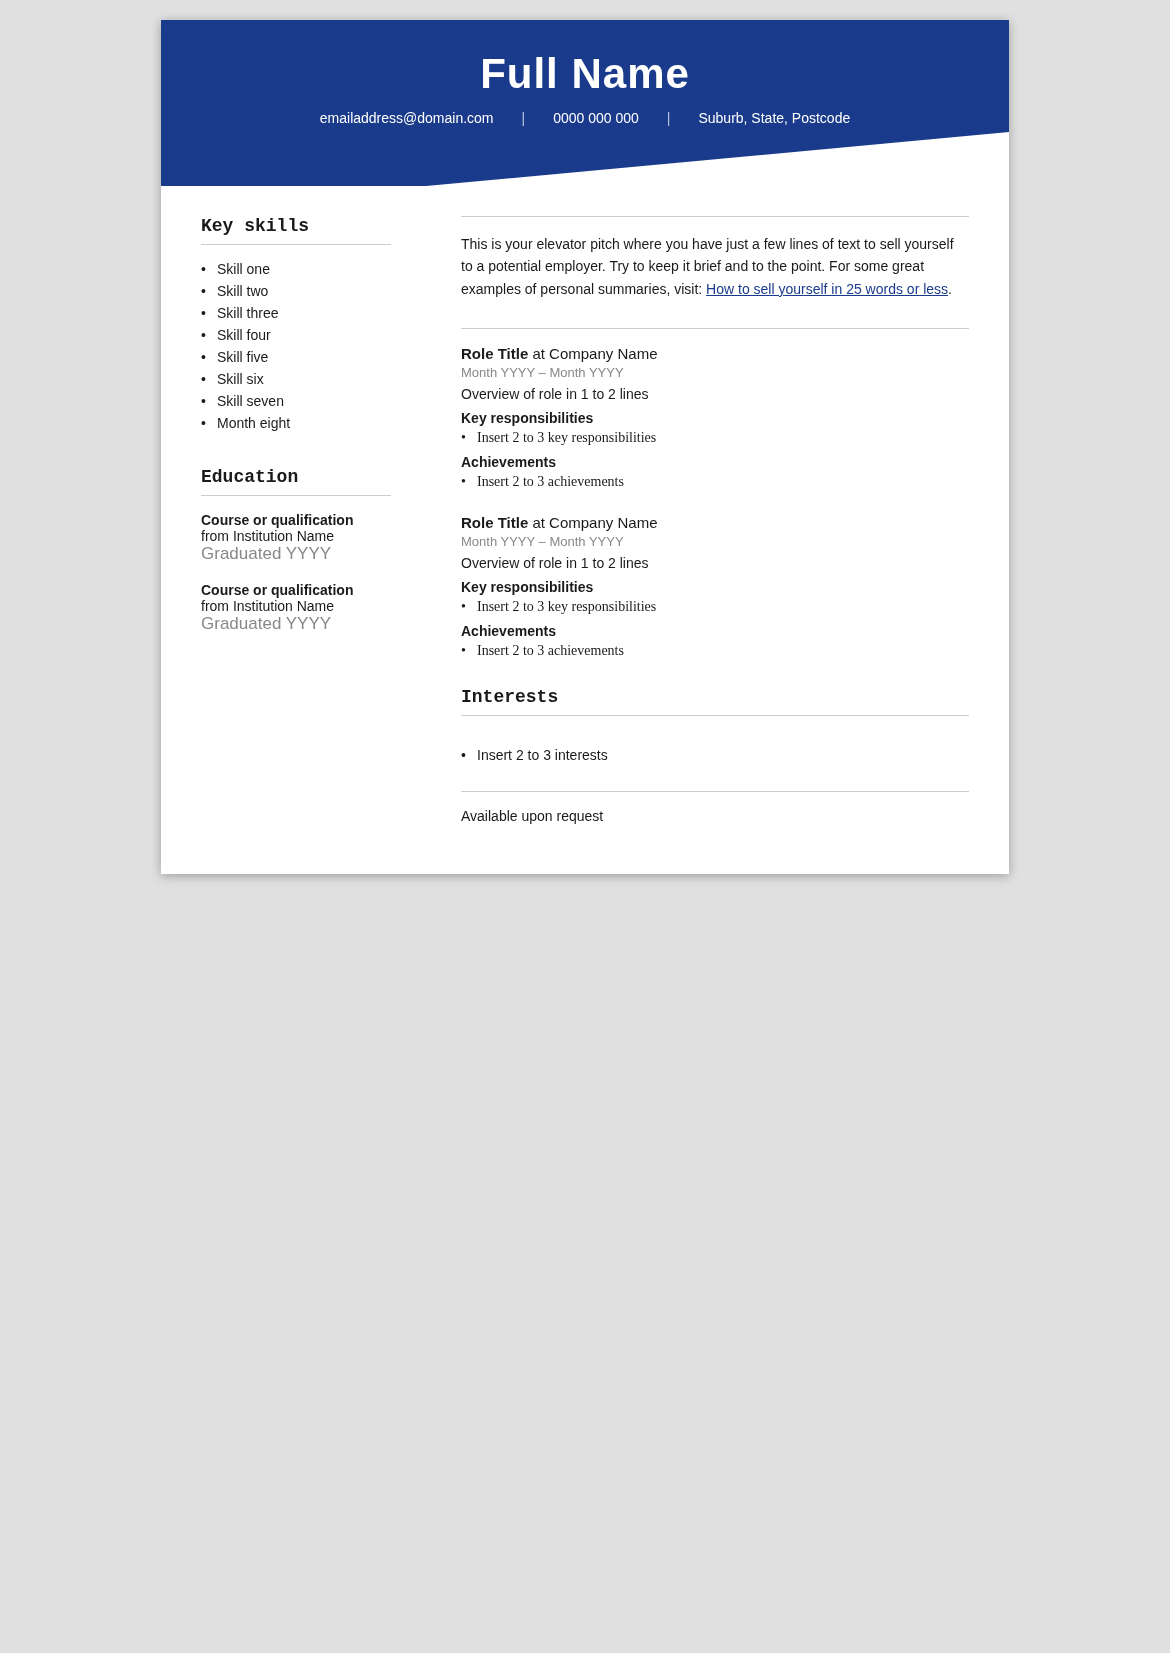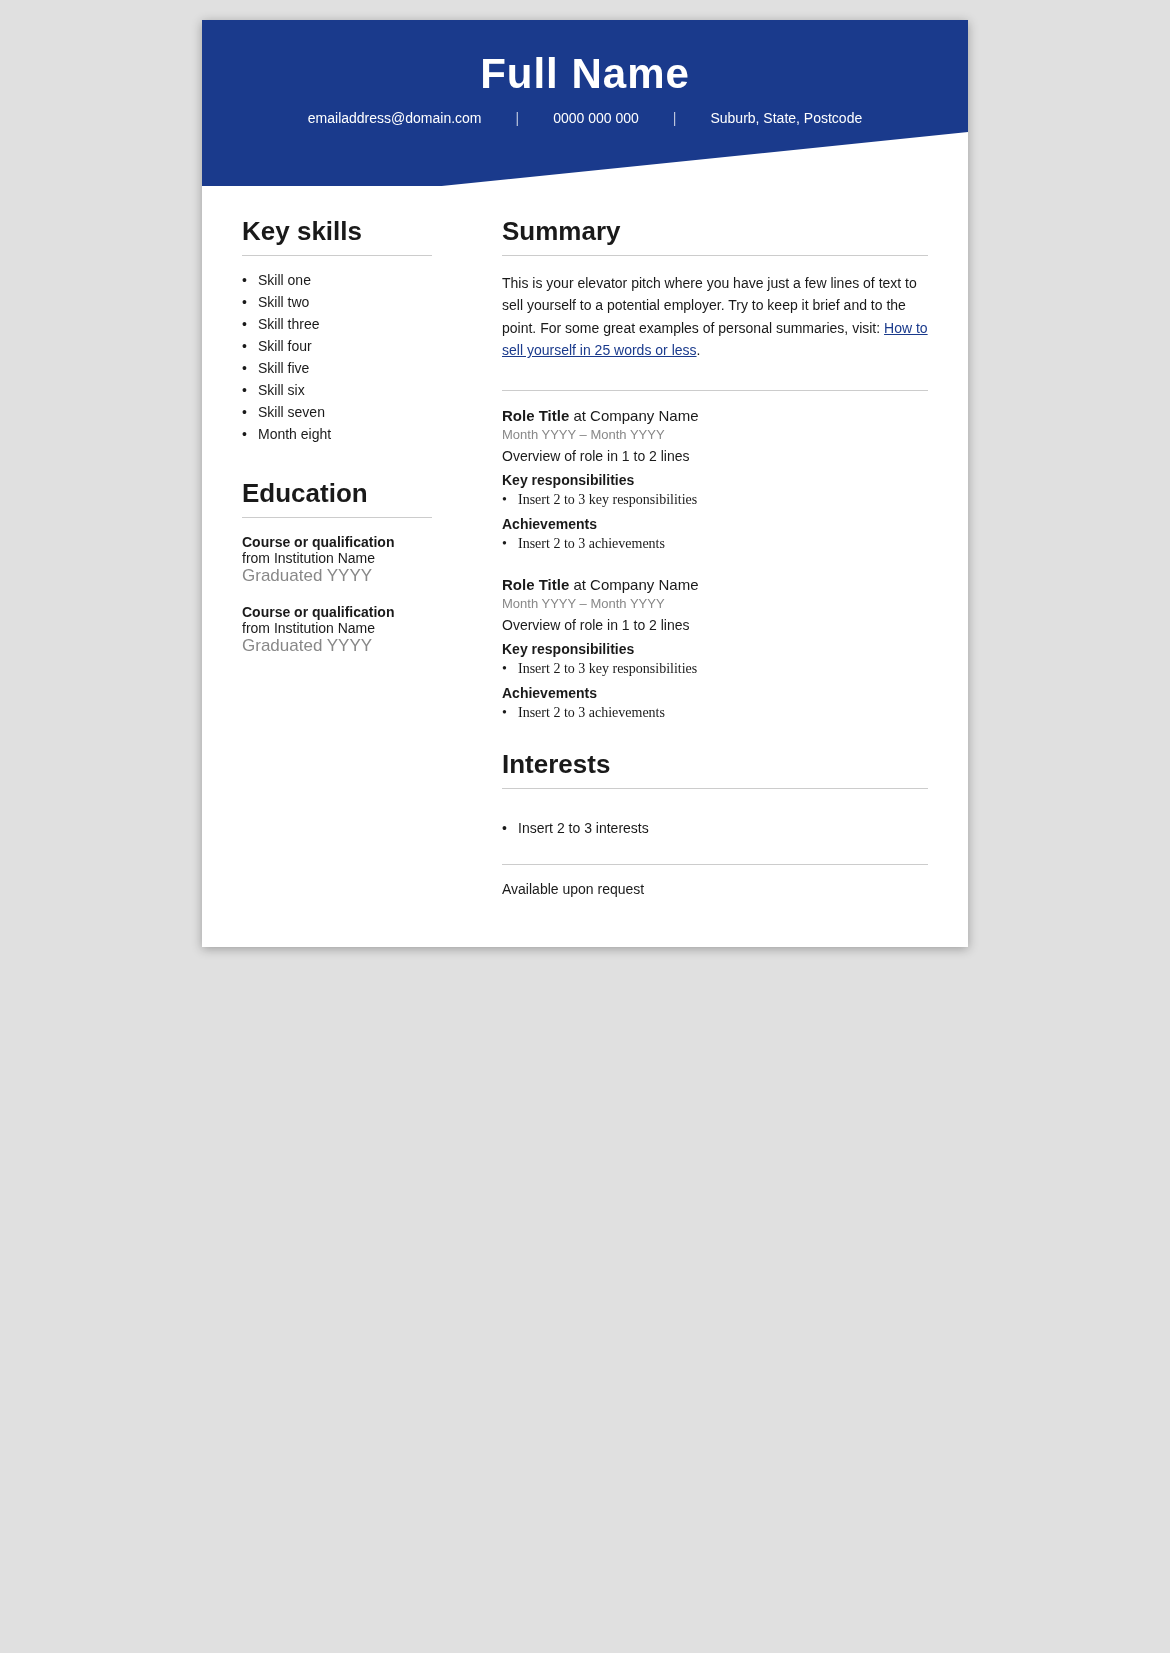--- a/index.html
+++ b/index.html
@@ -8,21 +8,21 @@
       font-family: Arial, Helvetica, sans-serif;
       background: #e0e0e0;
       display: flex;
       justify-content: center;
       align-items: flex-start;
       min-height: 100vh;
       padding: 20px;
     }
 
     .page {
-      width: 766px;
+      width: 848px;
       background: #ffffff;
       box-shadow: 0 2px 10px rgba(0,0,0,0.3);
       position: relative;
       overflow: hidden;
     }
 
     
     .header {
       background: #1a3a8c;
       position: relative;
@@ -47,21 +47,21 @@
       font-weight: 900;
       text-align: center;
       letter-spacing: 1px;
       margin-bottom: 12px;
     }
 
     .header-contact {
       display: flex;
       justify-content: center;
       align-items: center;
-      gap: 16px;
+      gap: 10px;
       color: #ffffff;
       font-size: 14px;
     }
 
     .header-contact span {
       padding: 0 18px;
     }
 
     .header-contact .divider {
       color: #ffffff;
@@ -84,24 +84,25 @@
     }
 
     
     .right-col {
       flex: 1;
       padding: 0 40px 0 40px;
     }
 
     
     .section-title {
-      font-size: 26px;
+      font-size: 18px;
       font-weight: 900;
       color: #1a1a1a;
       margin-bottom: 8px;
+      font-family: Liberation Mono, monospace;
     }
 
     .section-divider {
       border: none;
       border-top: 1px solid #cccccc;
       margin-bottom: 16px;
     }
 
     
     .skills-section {
@@ -314,21 +315,20 @@
           <div class="edu-institution">from Institution Name</div>
           <div class="edu-date">Graduated YYYY</div>
         </div>
       </div>
 
     </div>
 
     <div class="right-col">
 
       <div class="summary-section">
-        <div class="section-title">Summary</div>
         <hr class="section-divider">
         <p class="summary-text">
           <span>This is your elevator pitch where you have just a few lines of text to sell yourself to a potential employer. Try to keep it brief and to the point. For some great examples of personal summaries, visit: </span><a class="summary-link" href="#">How to sell yourself in 25 words or less</a><span>.</span>
         </p>
       </div>
 
       <div class="career-section">
         <hr class="section-divider">
 
         <div class="job-entry">

